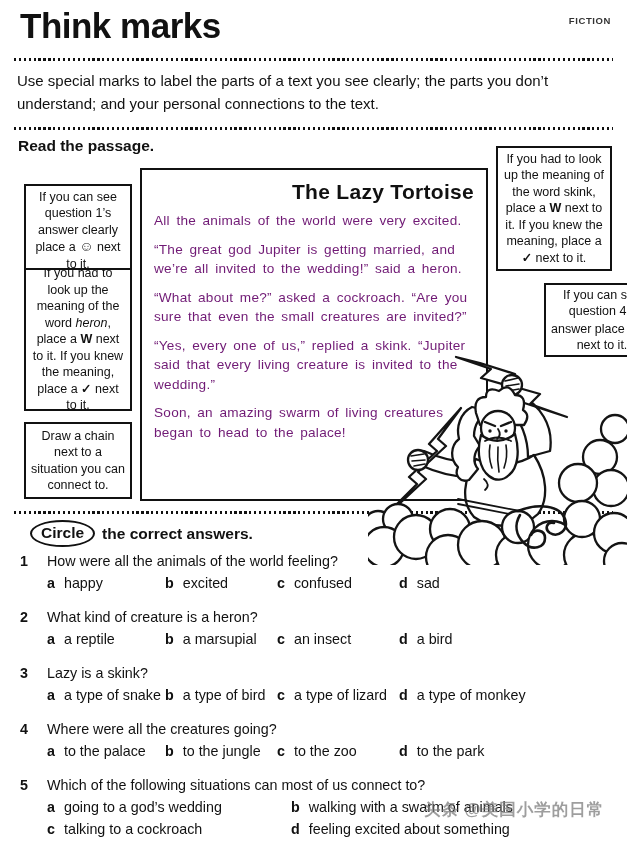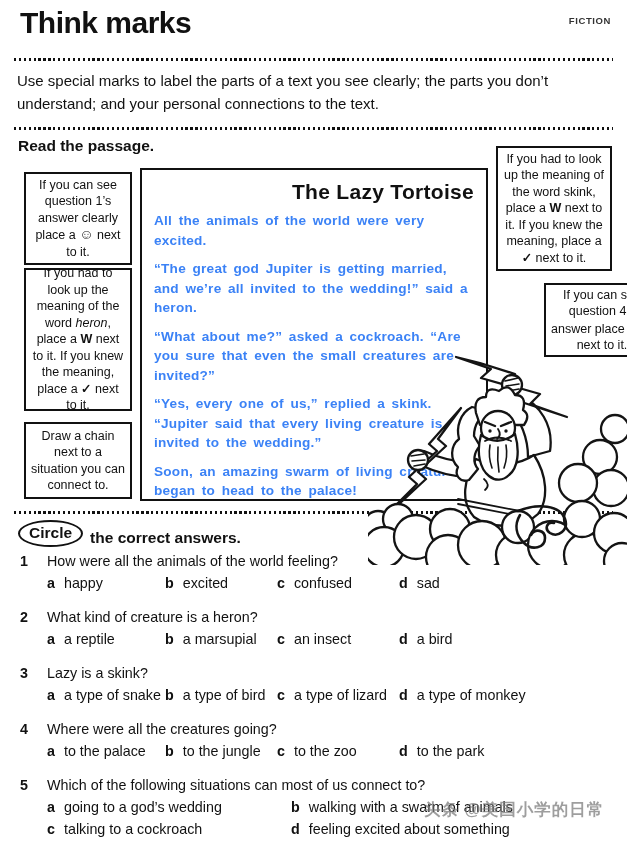--- a/index.html
+++ b/index.html
@@ -3,56 +3,56 @@
 <meta charset="utf-8">
 <style>
   html,body{margin:0;padding:0;background:#e8e8e8;}
   .page{
     position:relative;width:627px;height:846px;background:#ffffff;
     font-family:"Liberation Sans",sans-serif;color:#111;overflow:hidden;
     margin:0 auto;
   }
   .abs{position:absolute;}
   
-  .title{left:20px;top:6px;font-size:30px;font-weight:bold;letter-spacing:-0.5px;}
+  .title{left:20px;top:6px;font-size:35px;font-weight:bold;letter-spacing:-0.5px;}
   .fiction{right:16px;top:15px;font-size:9.5px;letter-spacing:0.6px;color:#333;font-weight:bold;}
   .dotted{height:3px;background:repeating-linear-gradient(90deg,#111 0 2.2px,transparent 2.2px 4.9px);left:14px;width:599px;}
   .rule1{top:58px;}
   .rule2{top:127px;}
   .rule3{top:511px;}
   .instruction{left:17px;top:69px;width:596px;font-size:15px;line-height:23px;}
   .read-heading{left:18px;top:137px;font-size:15.5px;font-weight:bold;}
   
   .note-box{
     border:2px solid #111;background:#fff;text-align:center;
     font-size:12.5px;line-height:16.5px;padding:1px 5px;box-sizing:border-box;
     display:flex;align-items:center;justify-content:center;
   }
   .note-box .inner{width:100%;}
-  .box-a{left:24px;top:172px;width:108px;height:93px;}
+  .box-a{left:24px;top:184px;width:108px;height:93px;}
   .box-b{left:24px;top:268px;width:108px;height:143px;}
   .box-c{left:24px;top:422px;width:108px;height:77px;}
   .box-d{left:496px;top:146px;width:116px;height:125px;}
   .box-e{left:496px;top:283px;width:116px;height:74px;margin-left:48px;}
   .it{font-style:italic;}
   .bold{font-weight:bold;}
   .check{font-weight:bold;}
   .smiley{font-size:14px;}
   
   .passage-box{
     left:140px;top:168px;width:348px;height:333px;border:2px solid #111;
     box-sizing:border-box;padding:8px 12px;background:#fff;
   }
   .passage-title{font-size:21px;font-weight:bold;margin:2px 0 7px 0;letter-spacing:0.3px;text-align:right;}
   .passage-box p{
-    margin:0 0 9px 0;font-size:13.6px;line-height:19.5px;font-weight:bold;
-    letter-spacing:0.25px;word-spacing:2.5px;color:#3b82f6;
-  }
-  
-  .circle-heading{left:18px;top:520px;font-size:15.5px;font-weight:bold;display:flex;align-items:flex-end;}
+    margin:0 0 9px 0;font-size:13.6px;line-height:19.5px;font-weight:normal;
+    letter-spacing:0.25px;word-spacing:2.5px;color:#701a75;
+  }
+  
+  .circle-heading{left:30px;top:520px;font-size:15.5px;font-weight:bold;display:flex;align-items:center;}
   .circle-word{border:2px solid #111;border-radius:50%;padding:2px 9px 3px 9px;display:inline-block;}
   .heading-rest{margin-left:7px;}
   
   .questions{left:20px;top:551px;width:594px;}
   .q-block{margin-bottom:13px;}
   .q-line{line-height:21px;font-size:14.3px;}
   .q-num{display:inline-block;width:27px;font-weight:bold;}
   .q-opts{display:flex;padding-left:27px;line-height:21px;font-size:14.3px;margin-top:1px;align-items:flex-end;}
   .q-opts .opt:nth-child(1){width:118px;}
   .q-opts .opt:nth-child(2){width:112px;}

